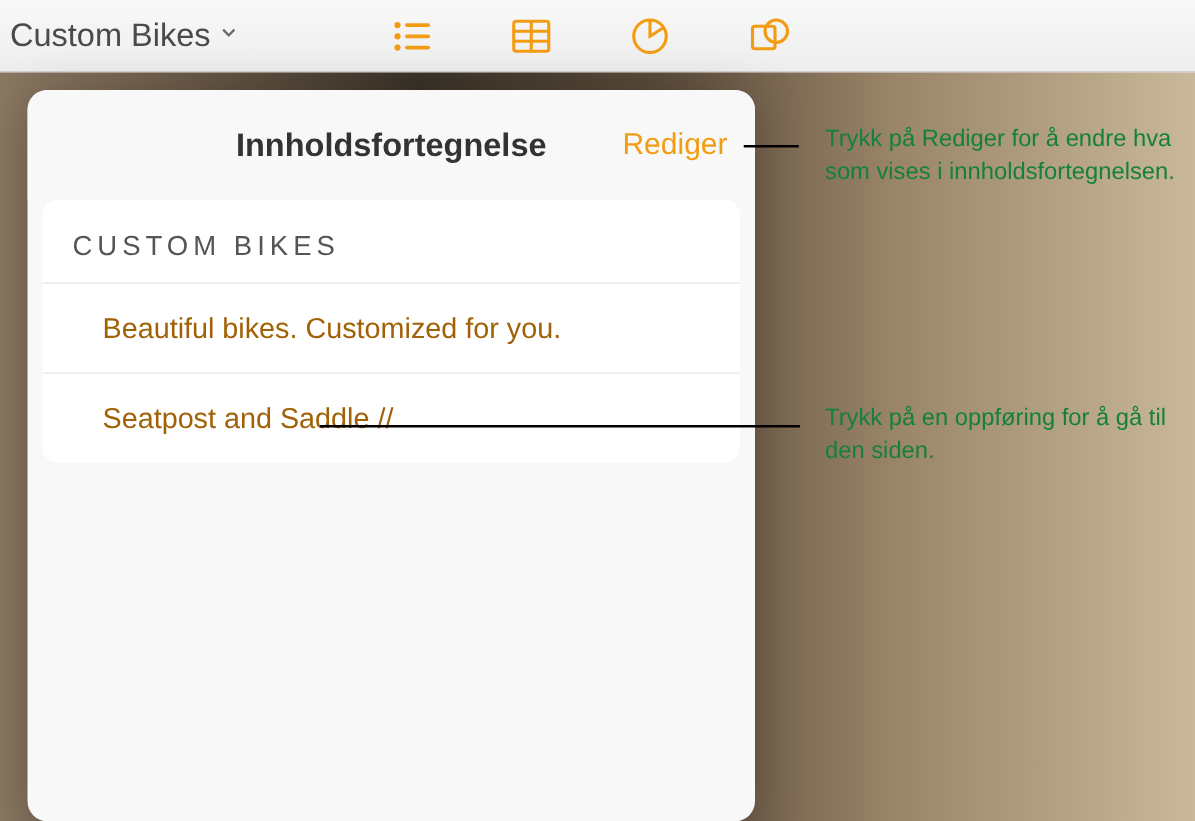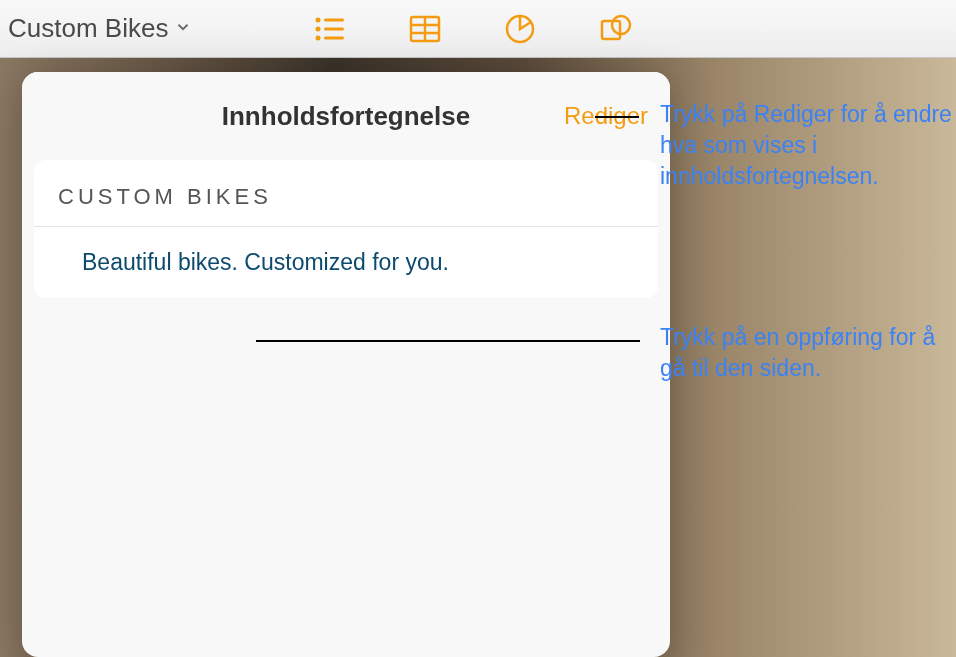--- a/index.html
+++ b/index.html
@@ -59,21 +59,21 @@
     }
     .content-area {
       position: relative;
       height: calc(100% - 58px);
       background: linear-gradient(to right, #8a7862 0%, #6b5a48 15%, #3a3228 35%, #5a4a3a 55%, #9a8568 75%, #c9b899 100%);
     }
     .popover {
       position: absolute;
       top: 14px;
       left: 22px;
-      width: 648px;
+      width: 582px;
       height: 585px;
       background: #f8f8f8;
       border-radius: 16px;
       box-shadow: 0 10px 40px rgba(0,0,0,0.25);
       overflow: hidden;
     }
     .popover-arrow {
       position: absolute;
       top: -14px;
       left: 280px;
@@ -115,36 +115,36 @@
       padding: 24px 20px 16px 24px;
       font-size: 22px;
       letter-spacing: 4px;
       color: #555;
       font-weight: 400;
       border-bottom: 1px solid #e5e5e5;
     }
     .toc-item {
       padding: 22px 20px 22px 48px;
       font-size: 23px;
-      color: #0c4a6e;
+      color: #a16207;
       border-bottom: 1px solid #e5e5e5;
       cursor: pointer;
     }
     .toc-item:last-child {
       border-bottom: none;
     }
     .callout-line {
       position: absolute;
       background: #000;
       height: 1.5px;
     }
     .callout-text {
       position: absolute;
-      font-size: 23px;
-      color: #3b82f6;
+      font-size: 19px;
+      color: #15803d;
       line-height: 1.35;
       font-weight: 400;
     }
   </style>
 </head>
 <body>
 
 <div class="toolbar">
   <div class="doc-title-wrap">
     <span class="doc-title">Custom Bikes</span>
@@ -191,20 +191,21 @@
 <div class="content-area">
   <div class="popover">
     <div class="popover-arrow"></div>
     <div class="popover-header">
       <span class="popover-title">Innholdsfortegnelse</span>
       <span class="edit-button">Rediger</span>
     </div>
     <div class="toc-list">
       <div class="toc-heading">CUSTOM  BIKES</div>
       <div class="toc-item">Beautiful bikes. Customized for you.</div>
+      <div class="toc-item">Seatpost and Saddle //</div>
     </div>
   </div>
 </div>
 
 <div class="callout-line" style="top:116px; left:595px; width:44px;"></div>
 <div class="callout-text" style="top:99px; left:660px; width:296px;">Trykk på Rediger for å endre hva som vises i innholdsfortegnelsen.</div>
 
 <div class="callout-line" style="top:340px; left:256px; width:384px;"></div>
 <div class="callout-text" style="top:322px; left:660px; width:296px;">Trykk på en oppføring for å gå til den siden.</div>
 

